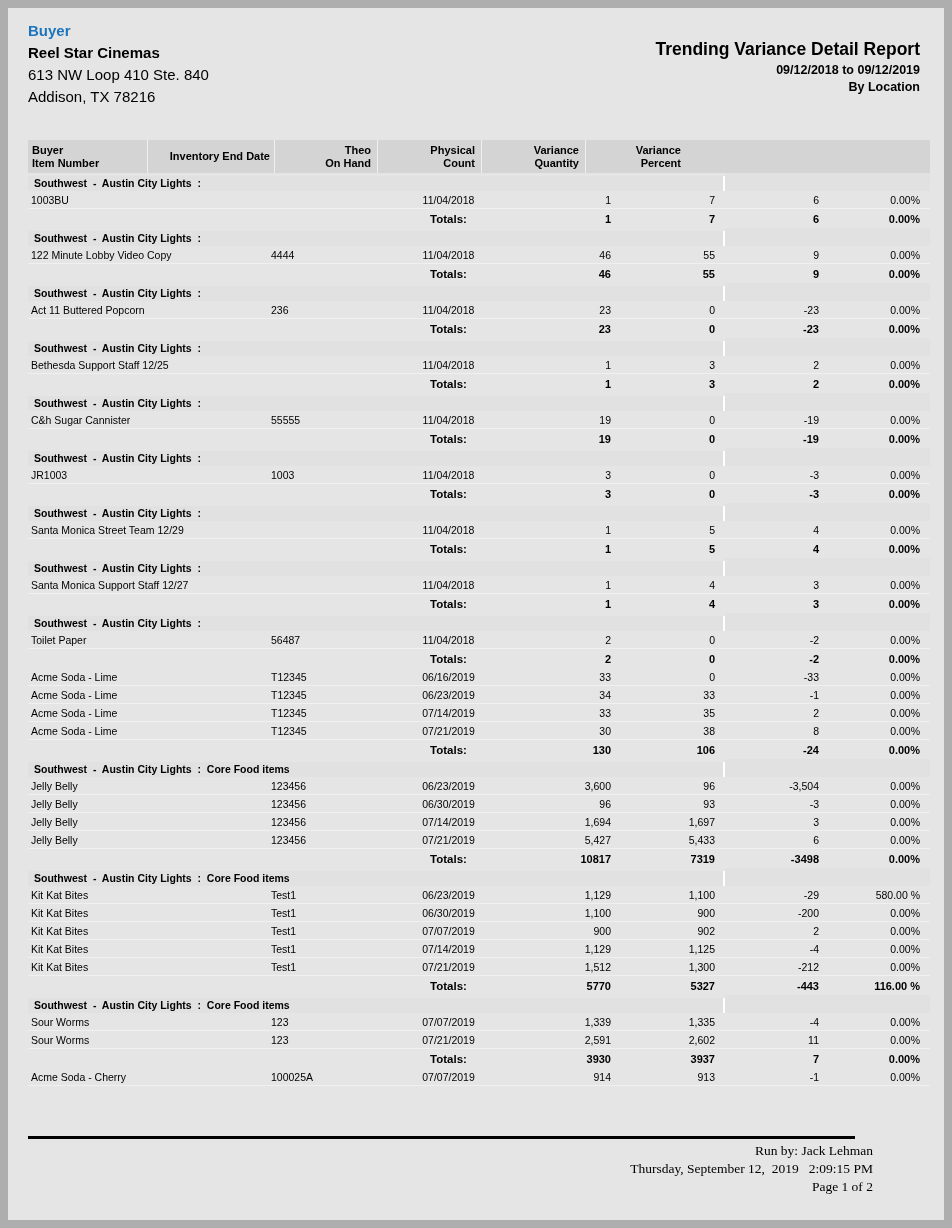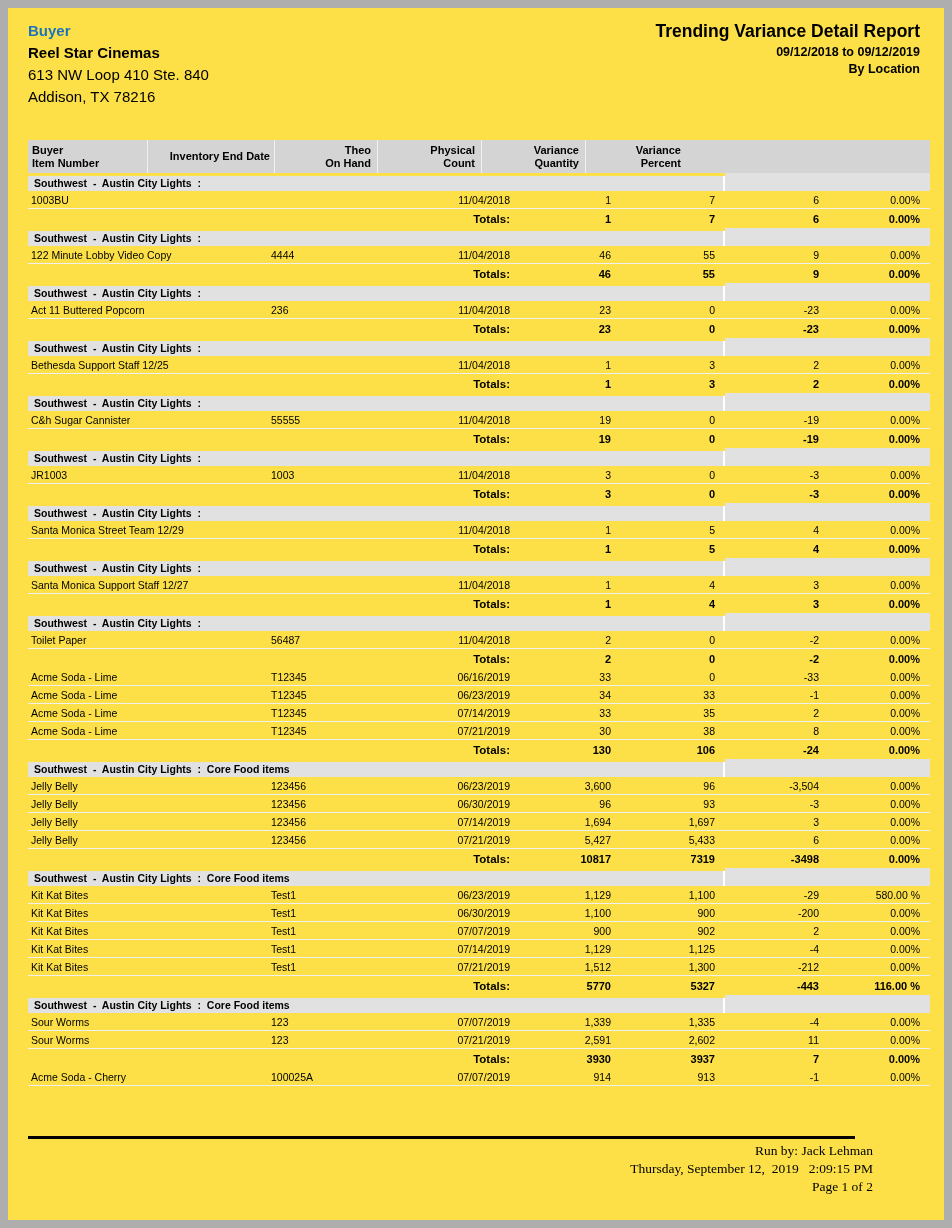--- a/index.html
+++ b/index.html
@@ -4,28 +4,28 @@
 <style>
   html,body{margin:0;padding:0;}
   body{
     width:952px;height:1228px;position:relative;
     background:#aeaeae;
     font-family:"Liberation Sans","DejaVu Sans",sans-serif;
     color:#000;
   }
   .page{
     position:absolute;left:8px;top:8px;width:936px;height:1212px;
-    background:#fde047;overflow:hidden;
+    background:#e5e5e5;overflow:hidden;
   }
   
   .hdr-left{position:absolute;left:20px;top:12px;line-height:22px;}
   .buyer{font-weight:bold;font-size:15px;color:var(--accent-blue,#1b74bc);}
   .company{font-weight:bold;font-size:15px;}
   .addr{font-size:15px;}
-  .hdr-right{position:absolute;right:24px;top:13px;text-align:right;}
+  .hdr-right{position:absolute;right:24px;top:31px;text-align:right;}
   .title{font-weight:bold;font-size:17.5px;line-height:20px;margin-bottom:3px;}
   .sub{font-weight:bold;font-size:12.5px;line-height:17px;}
   
   .table{position:absolute;left:20px;top:132px;width:902px;}
   .thead{display:flex;height:33px;background:var(--table-header-bg,#d4d4d4);}
   .thead .cell{
     display:flex;align-items:center;font-weight:bold;font-size:11px;line-height:13px;
     white-space:pre-line;box-sizing:border-box;height:33px;
     border-right:1px solid #f0f0f0;
   }
@@ -33,21 +33,21 @@
   .thead .cell.r{justify-content:flex-end;text-align:right;}
   .c0{width:239px;padding-left:3px;}
   .c1{width:120px;padding-left:4px;}
   .c2{width:127px;}
   .c3{width:103px;}
   .c4{width:104px;}
   .c5{width:104px;}
   .c6{width:105px;}
   .cell{box-sizing:border-box;overflow:hidden;}
   .cell.r{text-align:right;}
-  .c2.r{padding-right:4px;}
+  .c2.r{padding-right:4px;text-align:center;}
   .c3.r,.c4.r,.c5.r{padding-right:6px;}
   .c6.r{padding-right:10px;}
   .band{display:flex;height:15px;margin-top:3px;position:relative;}
   .band-left{
     flex:1;background:var(--group-band-bg,#e1e1e1);
     font-weight:bold;font-size:10.5px;line-height:15px;padding-left:6px;
     white-space:pre;box-sizing:border-box;
   }
   .band-right{
     width:207px;background:var(--group-band-bg,#e1e1e1);

